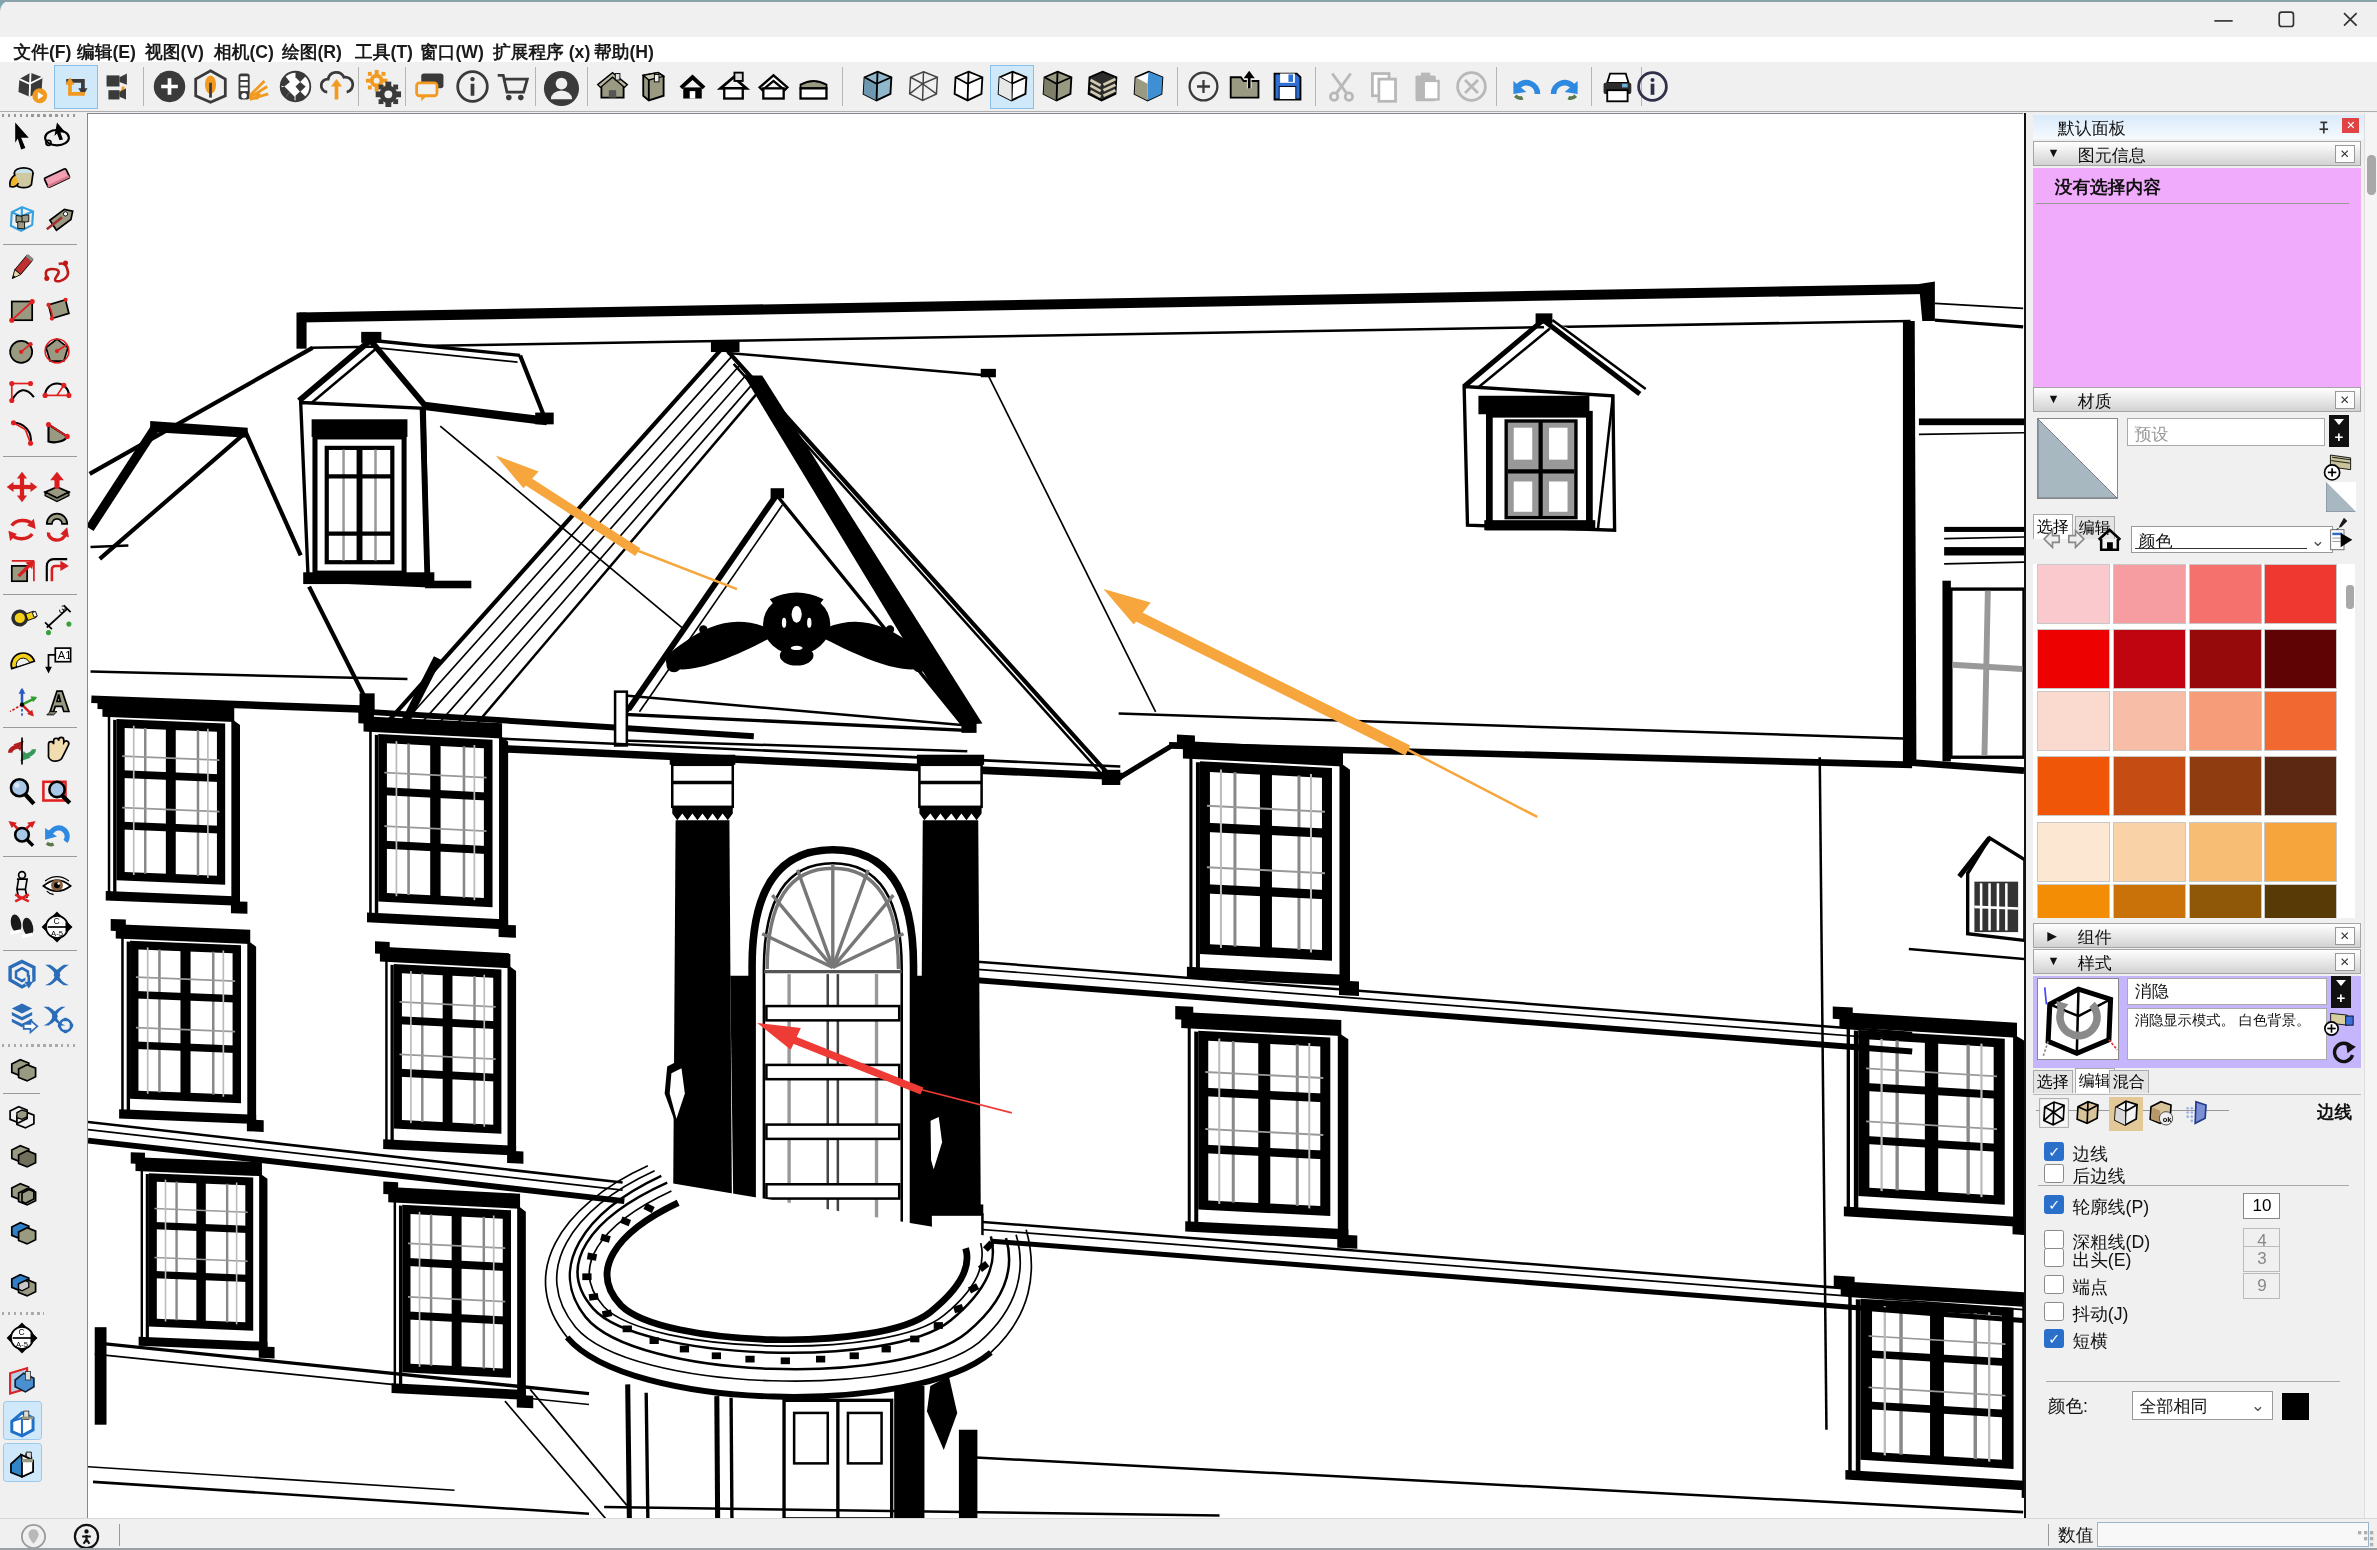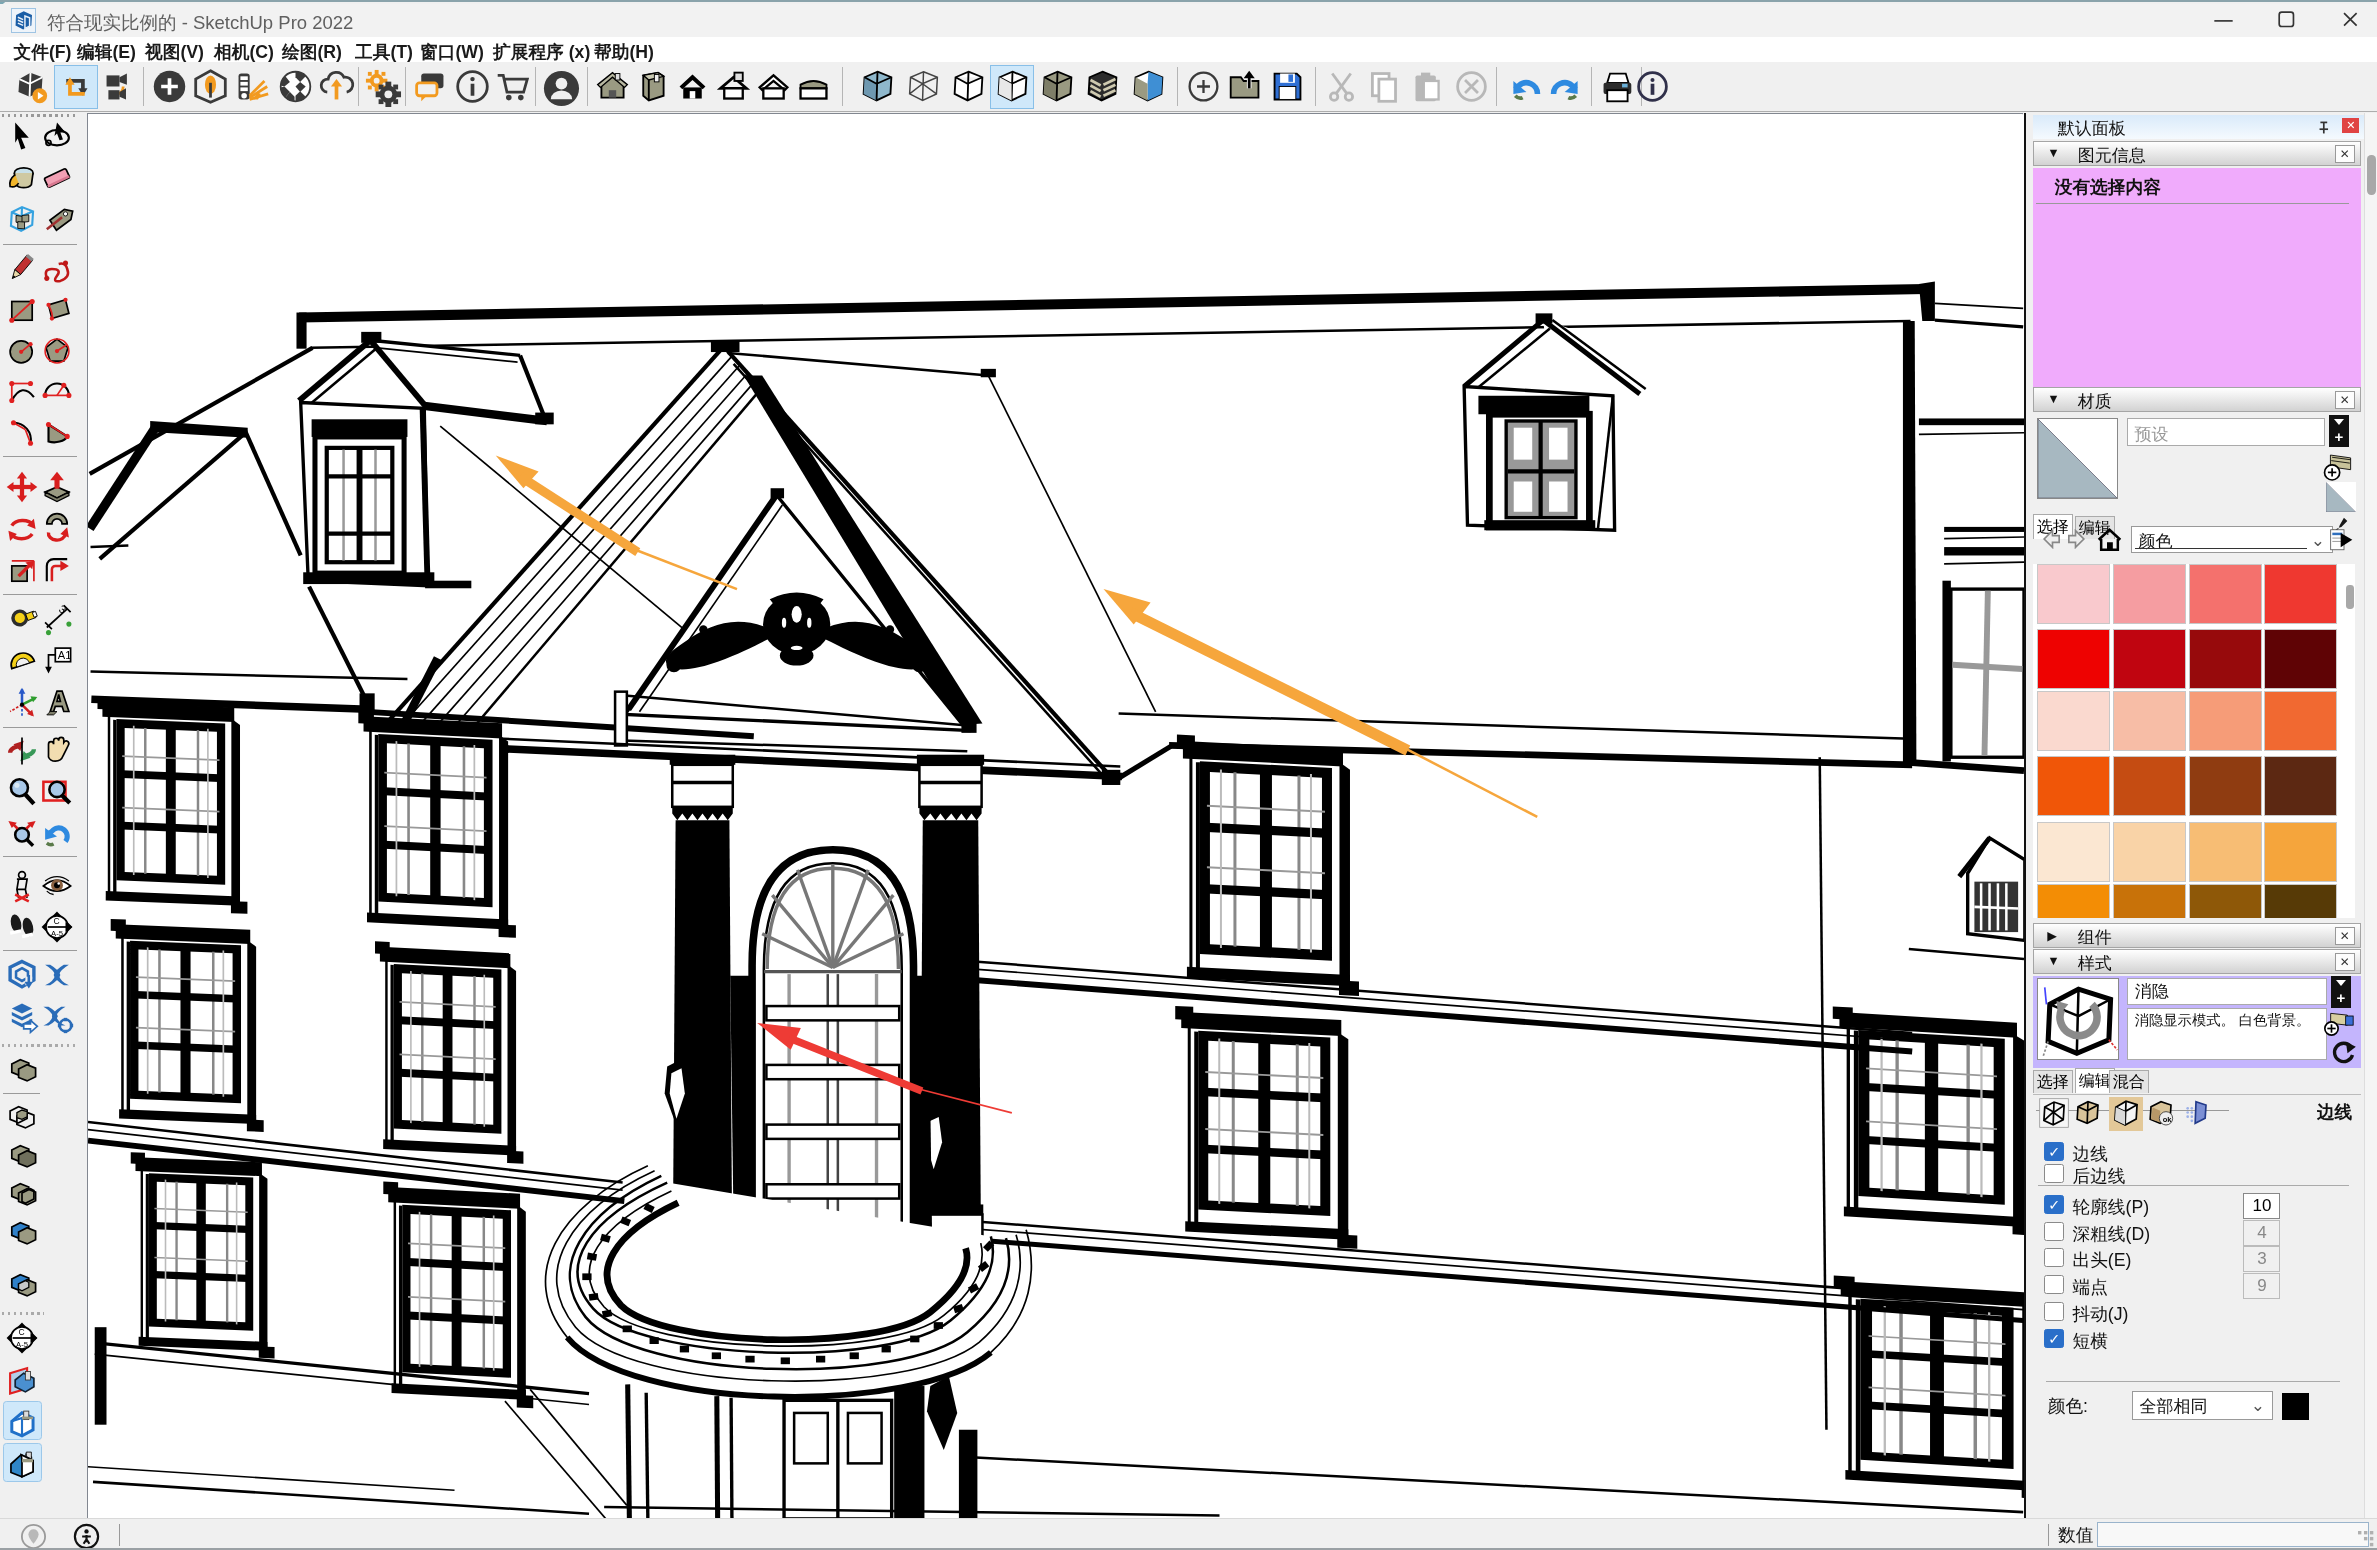--- a/index.html
+++ b/index.html
@@ -31,30 +31,20 @@
 .ckbox { position:absolute; left:0; top:0; width:19.3px; height:19.3px; border:0.8px solid #8a8a8a; border-radius:2.5px; background:#fff; }
 .ckbox.on { background:#2a6fc9; border-color:#2a6fc9; color:#fff; font-size:14.3px; text-align:center; line-height:18.5px; }
 .cklab { position:absolute; left:28px; top:0px; font-size:17.7px; color:#111; }
 .vbox { position:absolute; left:171px; top:-2.5px; width:37px; height:26px; border:0.8px solid #bbb; background:#f0f0f0; color:#888; font-size:17px; text-align:center; line-height:24.4px;margin-left:28px; }
 .vbox.on { background:#fff; border-color:#888; color:#000; }
 </style>
 </head>
 <body>
 <div id="win">
   <div style="position:absolute;left:0;top:0;width:2377px;height:1.7px;background:#8aa3ab;"></div>
-  <div id="titlebar">
-    <div id="tb-icon"><svg width="23.5" height="23.5" viewBox="0 0 40 40">
-          <path d="M20,4 L34,10 L33,28 L19,35 L6,28 L7,10 Z" fill="#1b5ea6"></path>
-          <g stroke="#e8f0f8" stroke-width="2.5" fill="none">
-            <path d="M10,14 l9,4 M10,19 l9,4 M10,24 l9,4"></path>
-            <path d="M22,12 l8,3 l0,14 l-8,4 Z"></path>
-          </g>
-        </svg></div>
-    <div id="tb-title">符合现实比例的 - SketchUp Pro 2022</div>
-  </div>
   <svg style="position:absolute;left:2211px;top:15px" width="25" height="11.8" viewBox="0 0 30 14">
       <line x1="4" y1="7" x2="26" y2="7" stroke="#333" stroke-width="2"></line>
     </svg>
   <svg style="position:absolute;left:2275px;top:8.4px" width="23.5" height="23.5" viewBox="0 0 28 28">
       <rect x="5" y="5" width="17" height="17" fill="none" stroke="#333" stroke-width="2" rx="3"></rect>
     </svg>
   <svg style="position:absolute;left:2339px;top:8.4px" width="23.5" height="23.5" viewBox="0 0 28 28">
       <path d="M6,6 L21,21 M21,6 L6,21" stroke="#333" stroke-width="2"></path>
     </svg>
   <div id="menubar">
@@ -1229,21 +1219,21 @@
         </div>
         <div class="ckrow" style="top:29px;font-family:Liberation Mono, monospace;">
           <div class="ckbox"></div>
           <span class="cklab">后边线</span>
         </div>
         <div class="ckrow" style="top:60px;">
           <div class="ckbox on">✓</div>
           <span class="cklab">轮廓线(P)</span>
           <div class="vbox on">10</div>
         </div>
-        <div class="ckrow" style="top:87px;padding-left:48px;">
+        <div class="ckrow" style="top:95px;padding-left:48px;">
           <div class="ckbox"></div>
           <span class="cklab">深粗线(D)</span>
           <div class="vbox">4</div>
         </div>
         <div class="ckrow" style="top:113px;">
           <div class="ckbox"></div>
           <span class="cklab">出头(E)</span>
           <div class="vbox">3</div>
         </div>
         <div class="ckrow" style="top:140px;">

